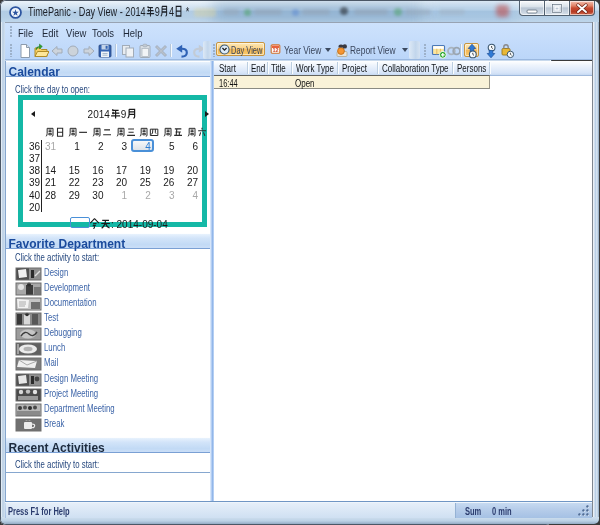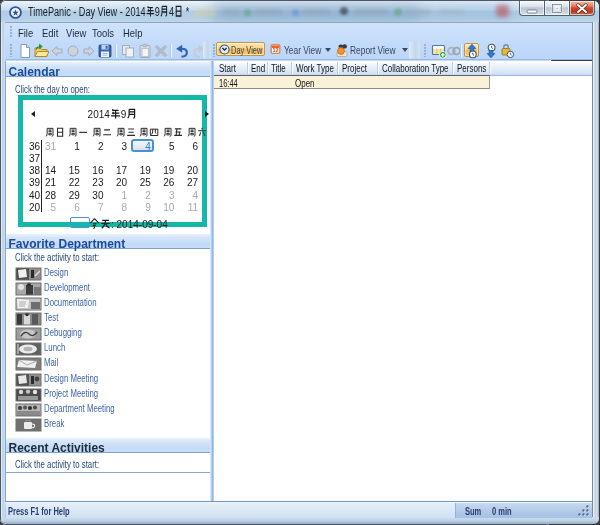--- a/index.html
+++ b/index.html
@@ -298,21 +298,20 @@
       <div class="wk" style="top:41px">36</div>
       <div class="wk" style="top:53px">37</div>
       <div class="wk" style="top:65px">38</div>
       <div class="wk" style="top:77px">39</div>
       <div class="wk" style="top:89.5px">40</div>
       <div class="wk" style="top:101.5px">20</div>
       <div class="drow" style="top:41px"><span class="g">31</span><span>1</span><span>2</span><span>3</span><span class="sel">4</span><span>5</span><span>6</span></div>
       <div class="drow" style="top:65px"><span>14</span><span>15</span><span>16</span><span>17</span><span>19</span><span>19</span><span>20</span></div>
       <div class="drow" style="top:77px"><span>21</span><span>22</span><span>23</span><span>20</span><span>25</span><span>26</span><span>27</span></div>
       <div class="drow" style="top:89.5px"><span>28</span><span>29</span><span>30</span><span class="g">1</span><span class="g">2</span><span class="g">3</span><span class="g">4</span></div>
-      <div class="drow" style="top:101.5px"><span class="g">5</span><span class="g">6</span><span class="g">7</span><span class="g">8</span><span class="g">9</span><span class="g">10</span><span class="g">11</span></div>
       <div style="position:absolute;left:47px;top:117px;width:20px;height:11px;border:1.5px solid #4a90d8;border-radius:2px"></div>
       <div style="position:absolute;left:66px;top:117.5px;color:#1a1a1a"><span class="cj"><svg width="11" height="11" viewBox="0 0 12 12" color="#1a1a1a">
               <use href="#g-jin"></use>
             </svg></span><span class="cj"><svg width="11" height="11" viewBox="0 0 12 12" color="#1a1a1a">
               <use href="#g-tian"></use>
             </svg></span>: 2014-09-04</div>
     </div>
     <div class="phead" style="top:172px">Favorite Department</div>
     <div class="bluetxt" style="left:9px;top:190.5px">Click the activity to start:</div>
     <svg class="thumb" style="top:206.0px" viewBox="0 0 27 14">

